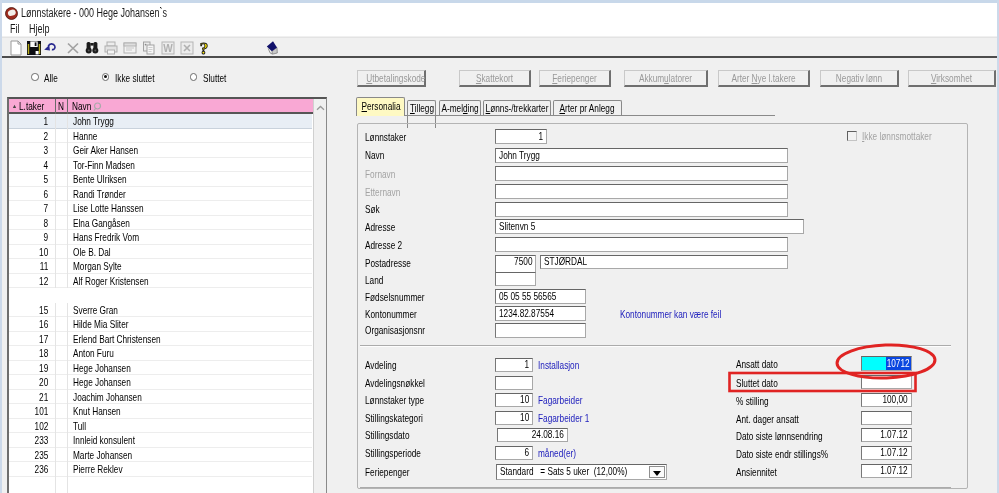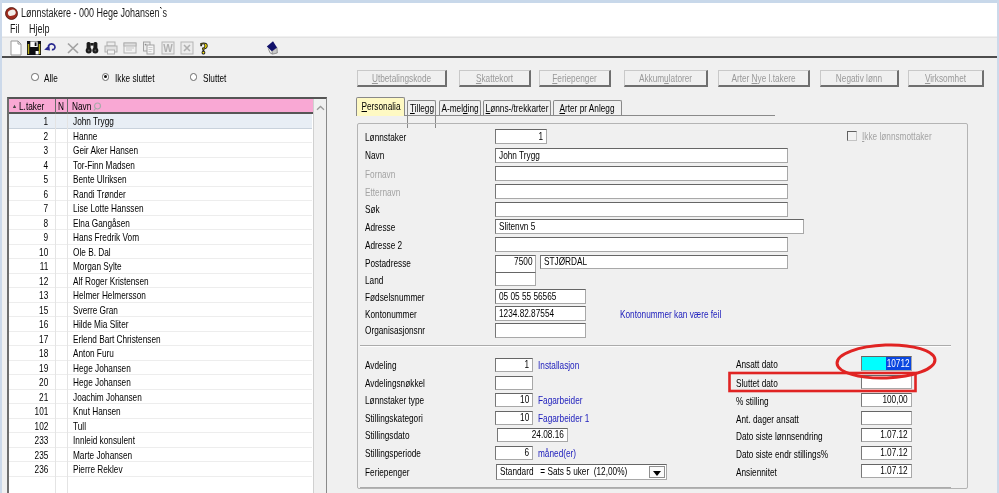--- a/index.html
+++ b/index.html
@@ -129,39 +129,39 @@
     <path d="M3.2 8.3 L5 12.8 L7 13.9" fill="none" stroke="#888" stroke-width="0.9"></path>
   </svg>
 
 <div class="abs radio" style="left:31px;top:73px"></div>
 <div class="abs rlabel" style="left:44px;top:72px"><span class="tx">Alle</span></div>
 <div class="abs radio sel" style="left:101.5px;top:73px"></div>
 <div class="abs rlabel" style="left:115px;top:72px"><span class="tx">Ikke sluttet</span></div>
 <div class="abs radio" style="left:189.5px;top:73px"></div>
 <div class="abs rlabel" style="left:203px;top:72px"><span class="tx">Sluttet</span></div>
 
-<div class="btn" style="left:357px;width:90px">
+<div class="btn" style="left:357px;width:69px">
     <span class="txc"><u>U</u>tbetalingskode</span>
   </div>
 <div class="btn" style="left:459px;width:72px">
     <span class="txc"><u>S</u>kattekort</span>
   </div>
 <div class="btn" style="left:539px;width:72px">
     <span class="txc"><u>F</u>eriepenger</span>
   </div>
 <div class="btn" style="left:624px;width:84px">
     <span class="txc">Akkum<u>u</u>latorer</span>
   </div>
 <div class="btn" style="left:718px;width:92px">
     <span class="txc">Arter <u>N</u>ye l.takere</span>
   </div>
 <div class="btn" style="left:820px;width:79px">
     <span class="txc">Ne<u>g</u>ativ lønn</span>
   </div>
-<div class="btn" style="left:908px;width:76px">
+<div class="btn" style="left:908px;width:88px">
     <span class="txc"><u>V</u>irksomhet</span>
   </div>
 
 <div class="tab" style="left:356px;top:97px;width:49px;height:19px;background:#fef9c3;z-index:3">
     <span class="tabt" style="line-height:17px"><u>P</u>ersonalia</span>
   </div>
 <div class="tab" style="left:407px;top:99.5px;width:29px;height:28px">
     <span class="tabt" style="line-height:14px"><u>T</u>illegg</span>
   </div>
 <div class="tab" style="left:438.5px;top:99.5px;width:42px;height:16px">
@@ -362,26 +362,20 @@
       <div class="b1"></div>
       <div class="b2"></div>
       <div class="nm"><span class="tx">Morgan Sylte</span></div>
     </div>
     <div class="lrow" style="top:174.5px;border-bottom:1px solid #ededed;">
       <div class="num"><span class="txr">12</span></div>
       <div class="b1"></div>
       <div class="b2"></div>
       <div class="nm"><span class="tx">Alf Roger Kristensen</span></div>
     </div>
-    <div class="lrow" style="top:189px;border-bottom:1px solid #ededed;">
-      <div class="num"><span class="txr">13</span></div>
-      <div class="b1"></div>
-      <div class="b2"></div>
-      <div class="nm"><span class="tx">Helmer Helmersson</span></div>
-    </div>
     <div class="lrow" style="top:203.5px;border-bottom:1px solid #ededed;">
       <div class="num"><span class="txr">15</span></div>
       <div class="b1"></div>
       <div class="b2"></div>
       <div class="nm"><span class="tx">Sverre Gran</span></div>
     </div>
     <div class="lrow" style="top:218px;border-bottom:1px solid #ededed;">
       <div class="num"><span class="txr">16</span></div>
       <div class="b1"></div>
       <div class="b2"></div>

